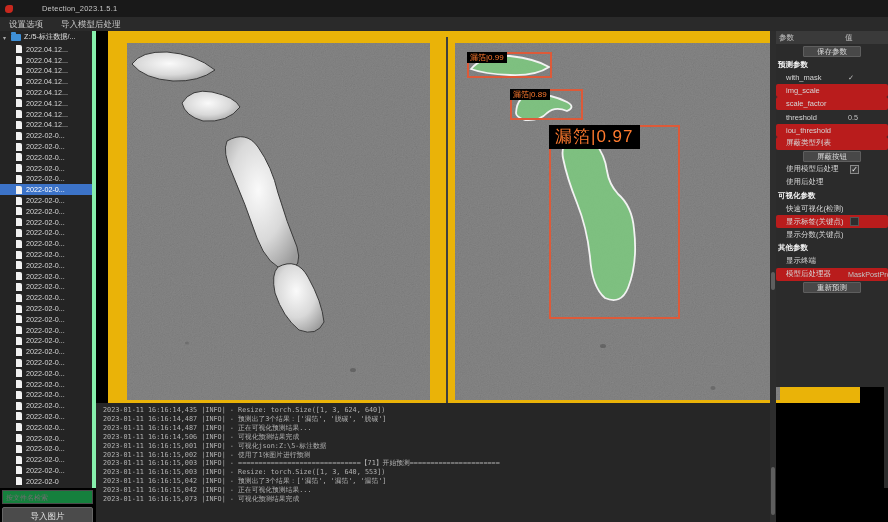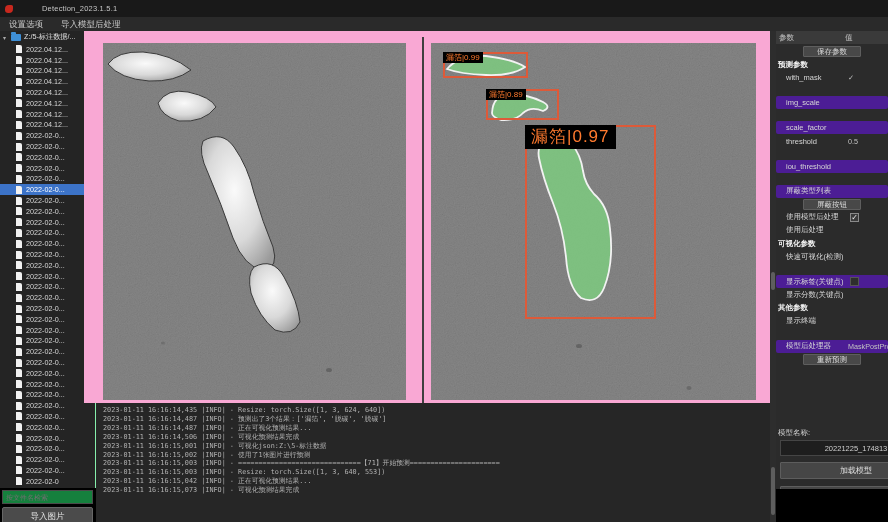--- a/index.html
+++ b/index.html
@@ -13,21 +13,21 @@
   .app-icon { width:8px; height:8px; background:#c8281e; border-radius:50% 20% 50% 40%; margin-right:5px; }
   .title-text { font-size:7.5px; color:#c6c6c6; letter-spacing:.2px;padding-left:24px; }
 
   
   .menubar { position:absolute; left:0; top:17px; width:888px; height:14px; background:#2a2a2a;
              display:flex; align-items:flex-start; }
   .menu-item { font-size:8.5px; color:#c9c9c9; padding:0 9px; height:14px; line-height:14px; }
 
   
   .tree-panel { position:absolute; left:0; top:31px; width:96px; height:457px; background:#242424;
-                overflow:hidden; border-right:1px solid #86efac; }
+                overflow:hidden; border-right:4px solid #86efac; }
   .tree-scroll { position:absolute; right:0; top:31px; width:4px; height:457px; background:#2c2c2c; }
   .tree-root { display:flex; align-items:center; height:12px; padding-left:3px; white-space:nowrap; }
   .tw-arrow { color:#aaa; font-size:6px; width:8px; }
   .folder-icon { width:10px; height:7px; background:#3e8fd6; border-radius:1px; position:relative; margin-right:3px; }
   .folder-icon:before { content:""; position:absolute; left:0; top:-2px; width:5px; height:2px; background:#3e8fd6; border-radius:1px 1px 0 0; }
   .tree-root-label { font-size:7.2px; color:#e0e0e0; }
   .tree-items { position:absolute; top:13px; left:0; width:92px; }
   .titem { display:flex; align-items:center; height:10.8px; padding-left:16px; white-space:nowrap; }
   .titem.selected { background:#3c73c8; }
   .file-icon { width:6px; height:8px; background:#f2f2f2; border-radius:0 2px 0 0; margin-right:4px; flex:none; }
@@ -36,21 +36,21 @@
 
   .search-input { position:absolute; left:2px; top:490px; width:91px; height:14px; background:#15803d;
                   border:1px solid #4a4a4a; color:#ddd; font-size:7px; padding:0 3px;
                   font-family:"Liberation Sans","DejaVu Sans",sans-serif; }
   .search-input::placeholder { color:#6f6f6f; }
   .import-btn { position:absolute; left:2px; top:507px; width:91px; height:18px; background:#4b4b4b;
                 border:1px solid #666; border-radius:2px; color:#e3e3e3; font-size:8.5px; text-align:center;
                 line-height:16px; }
 
   
-  .image-area { position:absolute; left:84px; top:31px; width:752px; height:372px; background:#f9a8d4; }
+  .image-area { position:absolute; left:108px; top:31px; width:752px; height:372px; background:#eab308; }
   .img-pane { position:absolute; top:12px; height:357px; overflow:hidden; background:#767676; }
   .img-left  { left:19px;  width:303px; }
   .img-right { left:347px; width:325px; }
   .img-pane svg { position:absolute; left:0; top:0; }
   .splitter-line { position:absolute; left:338px; top:6px; width:2px; height:366px; background:#3f3f3f; }
   .splitter-handle { position:absolute; left:331px; top:375px; width:15px; height:6px; background:#c4c4c4; border-radius:1px; }
 
   .det { position:absolute; border:2px solid #dd5a39; }
   .det-label { position:absolute; left:-2px; top:-2px; background:#000; color:#ff7a2e;
                font-size:8px; line-height:11px; padding:0 3px; white-space:nowrap; }
@@ -63,27 +63,27 @@
   .lline { font-family:"DejaVu Sans Mono","Liberation Mono",monospace; font-size:6.8px; line-height:8.9px;
            color:#b2b2b2; white-space:pre; }
 
   
   .vscroll-col { position:absolute; left:770px; top:31px; width:6px; height:491px; background:#2d2d2d; }
   .vthumb { position:absolute; left:1px; width:4px; background:#5e5e5e; border-radius:2px; }
   .vthumb.t1 { top:241px; height:18px; }
   .vthumb.t2 { top:436px; height:48px; }
 
   
-  .right-panel { position:absolute; left:776px; top:31px; width:112px; height:458px; background:#2b2b2b; overflow:hidden; }
+  .right-panel { position:absolute; left:776px; top:31px; width:112px; height:356px; background:#2b2b2b; overflow:hidden; }
   .param-header { position:absolute; left:0; top:0; width:112px; height:13px; background:#3a3a3a;
                   display:flex; font-size:7.5px; color:#c9c9c9; align-items:center; }
   .param-header .c1 { padding-left:3px; width:69px; }
   .params { position:absolute; left:0; top:14px; width:112px; }
   .prow { position:relative; height:13.1px; display:flex; align-items:center; }
-  .prow.shade { background:#4c1d95; border-radius:2px;margin-top:12px; }
+  .prow.shade { background:#b91c1c; border-radius:2px; }
   .plabel { font-size:7.5px; color:#d6d6d6; margin-left:10px; white-space:nowrap; }
   .prow.t-section .plabel { margin-left:2px; font-weight:bold; color:#f2f2f2; }
   .prow.t-button { justify-content:center; }
   .prow.t-button .plabel { margin:17px; background:#484848; border:1px solid #5e5e5e; border-radius:1px;
                            padding:0 13px; height:11px; line-height:10px; color:#dcdcdc; }
   .pvalue { position:absolute; left:72px; font-size:7.2px; color:#c3c3c3; white-space:nowrap; }
   .prow.v-checkbox_checked .pvalue { left:74px; width:9px; height:9px; background:#3b3b3b;
         border:1px solid #8a8a8a; font-size:8px; line-height:8px; text-align:center; color:#ededed; }
   .prow.v-checkbox_empty .pvalue { left:74px; width:9px; height:9px; background:#2e2e2e; border:1px solid #555; }
 
@@ -368,20 +368,21 @@
     <div>
 
     <div class="lline">2023-01-11 16:16:14,435 |INFO| - Resize: torch.Size([1, 3, 624, 640])</div>
         <div class="lline">2023-01-11 16:16:14,487 |INFO| - 预测出了3个结果：['漏箔', '脱碳', '脱碳']</div>
         <div class="lline">2023-01-11 16:16:14,487 |INFO| - 正在可视化预测结果...</div>
         <div class="lline">2023-01-11 16:16:14,506 |INFO| - 可视化预测结果完成</div>
         <div class="lline">2023-01-11 16:16:15,001 |INFO| - 可视化json:Z:\5-标注数据</div>
         <div class="lline">2023-01-11 16:16:15,002 |INFO| - 使用了1张图片进行预测</div>
         <div class="lline">2023-01-11 16:16:15,003 |INFO| - ==============================【71】开始预测======================</div>
         <div class="lline">2023-01-11 16:16:15,003 |INFO| - Resize: torch.Size([1, 3, 640, 553])</div>
+        <div class="lline">2023-01-11 16:16:15,042 |INFO| - 预测出了3个结果：['漏箔', '漏箔', '漏箔']</div>
         <div class="lline">2023-01-11 16:16:15,042 |INFO| - 正在可视化预测结果...</div>
         <div class="lline">2023-01-11 16:16:15,073 |INFO| - 可视化预测结果完成</div>
       </div>
   </div>
 
   <div class="vscroll-col">
     <div class="vthumb t1"></div>
     <div class="vthumb t2"></div>
   </div>
 

